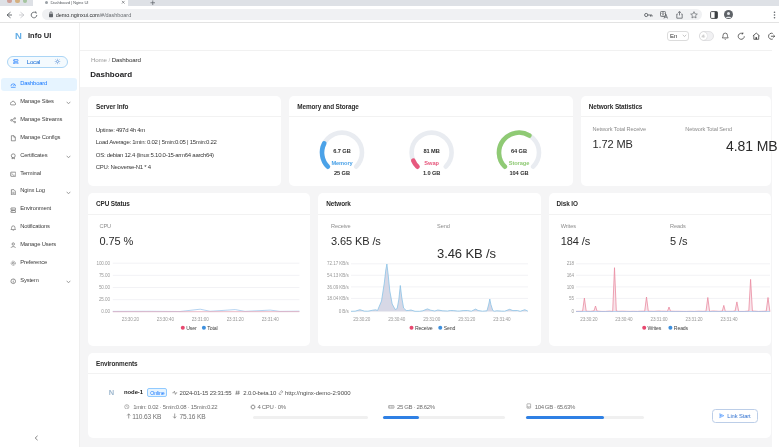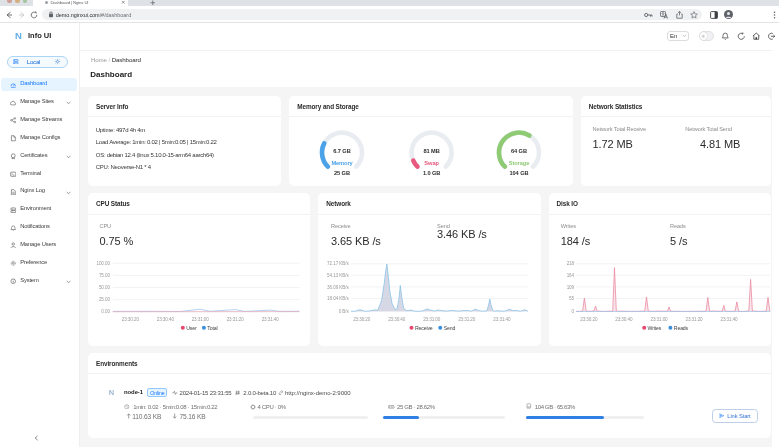--- a/index.html
+++ b/index.html
@@ -215,27 +215,27 @@
 <div class="abs" style="left:88px;top:352.5px;width:683px;height:85.5px;background:#fff;border-radius:5px"></div>
 <div class="abs" style="left:96px;top:360.5px;font-size:6.4px;font-weight:bold;letter-spacing:-0.1px;color:#2b2b2b;line-height:1">Environments</div>
 <div class="abs" style="left:88px;top:373.2px;width:683px;height:1px;background:#f2f2f2"></div>
 <div class="abs" style="left:95.8px;top:126.8px;font-size:6px;letter-spacing:-0.27px;color:#383838;white-space:nowrap;line-height:1">Uptime: 497d 4h 4m</div>
 <div class="abs" style="left:95.8px;top:139.2px;font-size:6px;letter-spacing:-0.27px;color:#383838;white-space:nowrap;line-height:1">Load Average: 1min: 0.02 | 5min:0.05 | 15min:0.22</div>
 <div class="abs" style="left:95.8px;top:151.6px;font-size:6px;letter-spacing:-0.27px;color:#383838;white-space:nowrap;line-height:1">OS: debian 12.4 (linux 5.10.0-15-arm64 aarch64)</div>
 <div class="abs" style="left:95.8px;top:164.0px;font-size:6px;letter-spacing:-0.27px;color:#383838;white-space:nowrap;line-height:1">CPU: Neoverse-N1 * 4</div>
 <div class="abs" style="left:592.6px;top:127px;font-size:5.6px;letter-spacing:-0.1px;color:#8c8c8c;line-height:1">Network Total Receive</div>
 <div class="abs" style="left:685.3px;top:127px;font-size:5.6px;letter-spacing:-0.1px;color:#8c8c8c;line-height:1">Network Total Send</div>
 <div class="abs" style="left:592.6px;top:138.7px;font-size:11px;letter-spacing:-0.1px;color:#2b2b2b;line-height:1">1.72 MB</div>
-<div class="abs" style="left:700px;top:138.7px;font-size:11px;letter-spacing:-0.1px;color:#2b2b2b;line-height:1">4.81 MB</div>
+<div class="abs" style="left:726px;top:138.7px;font-size:14px;letter-spacing:-0.1px;color:#2b2b2b;line-height:1">4.81 MB</div>
 <div class="abs" style="left:99.5px;top:224.4px;font-size:5.6px;letter-spacing:-0.1px;color:#8c8c8c;line-height:1">CPU</div>
 <div class="abs" style="left:99.5px;top:236.3px;font-size:11px;letter-spacing:-0.1px;color:#2b2b2b;line-height:1;white-space:nowrap">0.75 %</div>
 <div class="abs" style="left:331px;top:224.4px;font-size:5.6px;letter-spacing:-0.1px;color:#8c8c8c;line-height:1">Receive</div>
 <div class="abs" style="left:331px;top:236.3px;font-size:11px;letter-spacing:-0.1px;color:#2b2b2b;line-height:1;white-space:nowrap">3.65 KB /s</div>
 <div class="abs" style="left:437px;top:224.4px;font-size:5.6px;letter-spacing:-0.1px;color:#8c8c8c;line-height:1">Send</div>
-<div class="abs" style="left:437px;top:229px;font-size:11px;letter-spacing:-0.1px;color:#2b2b2b;line-height:1;white-space:nowrap">3.46 KB /s</div>
+<div class="abs" style="left:437px;top:247px;font-size:13px;letter-spacing:-0.1px;color:#2b2b2b;line-height:1;white-space:nowrap">3.46 KB /s</div>
 <div class="abs" style="left:560.7px;top:224.4px;font-size:5.6px;letter-spacing:-0.1px;color:#8c8c8c;line-height:1">Writes</div>
 <div class="abs" style="left:560.7px;top:236.3px;font-size:11px;letter-spacing:-0.1px;color:#2b2b2b;line-height:1;white-space:nowrap">184 /s</div>
 <div class="abs" style="left:670px;top:224.4px;font-size:5.6px;letter-spacing:-0.1px;color:#8c8c8c;line-height:1">Reads</div>
 <div class="abs" style="left:670px;top:236.3px;font-size:11px;letter-spacing:-0.1px;color:#2b2b2b;line-height:1;white-space:nowrap">5 /s</div>
 <svg class="abs" style="left:0;top:0" width="779" height="447" viewBox="0 0 779 447">
 <path d="M 327.86 166.74 A 20 20 0 1 1 356.14 166.74" stroke="#e9ecf1" stroke-width="4.6" fill="none" stroke-linecap="round"></path>
 <path d="M 327.86 166.74 A 20 20 0 0 1 324.24 143.41" stroke="#4ba2e8" stroke-width="4.6" fill="none" stroke-linecap="round"></path>
 <text x="342" y="152.5" text-anchor="middle" font-size="5.7" font-weight="bold" letter-spacing="-0.1" fill="#2e2e2e">6.7 GB</text>
 <text x="342" y="165.0" text-anchor="middle" font-size="5.7" font-weight="bold" letter-spacing="-0.1" fill="#4ba2e8">Memory</text>
 <text x="342" y="174.6" text-anchor="middle" font-size="5.7" font-weight="bold" letter-spacing="-0.1" fill="#2e2e2e">25 GB</text>

